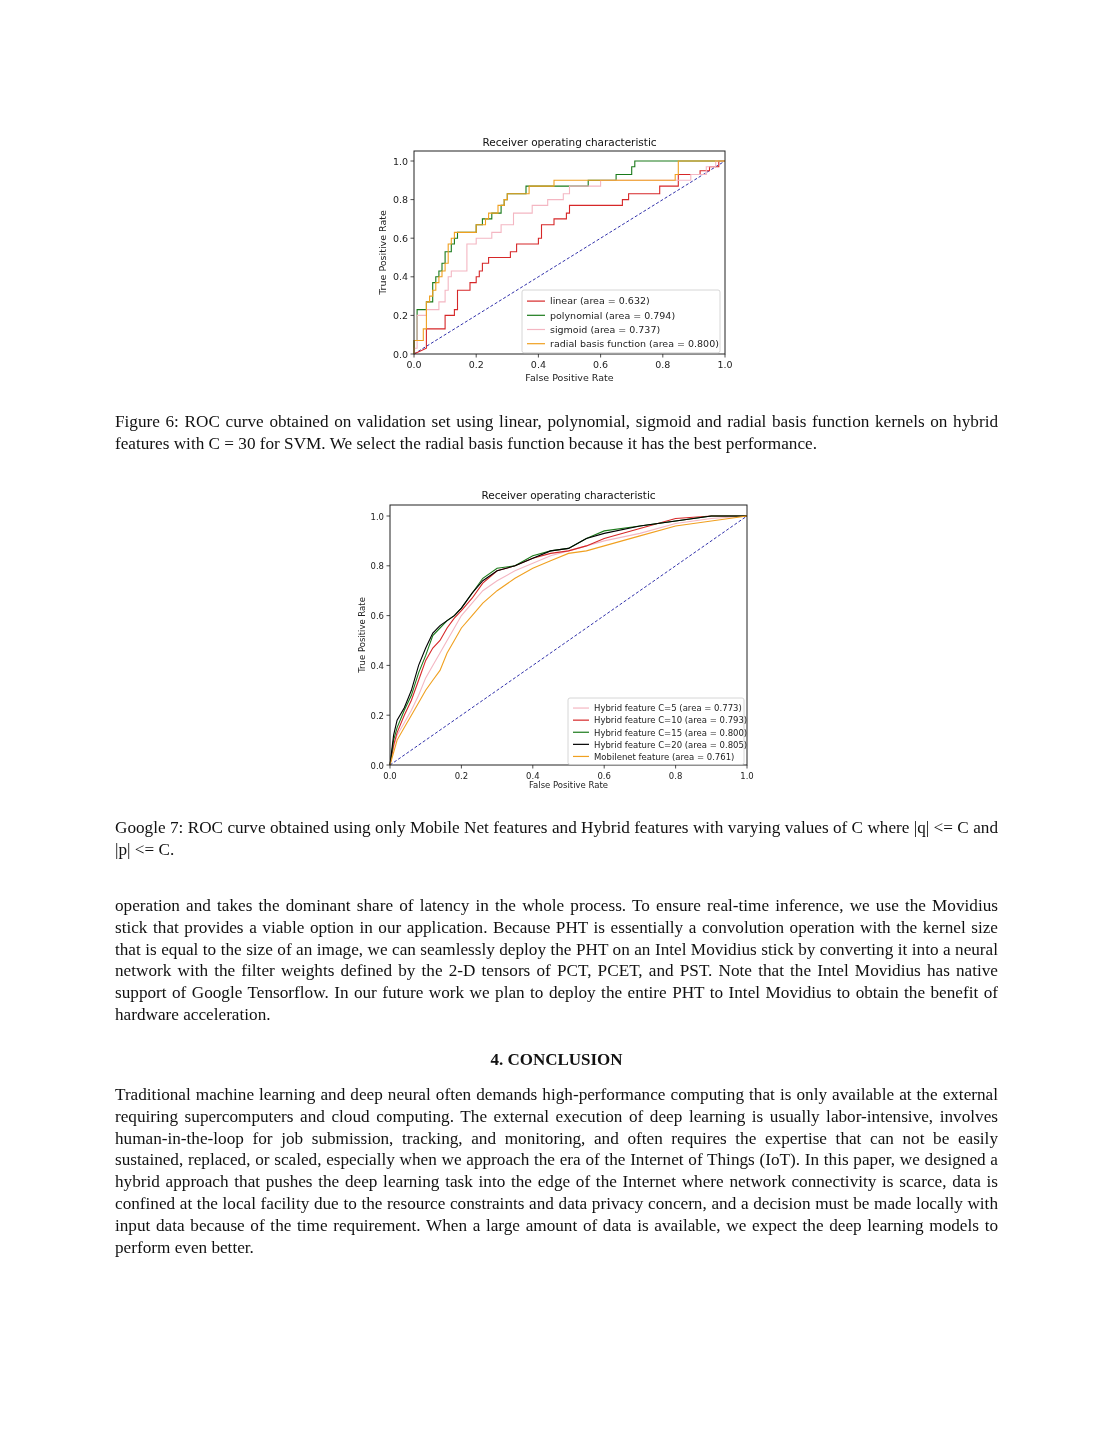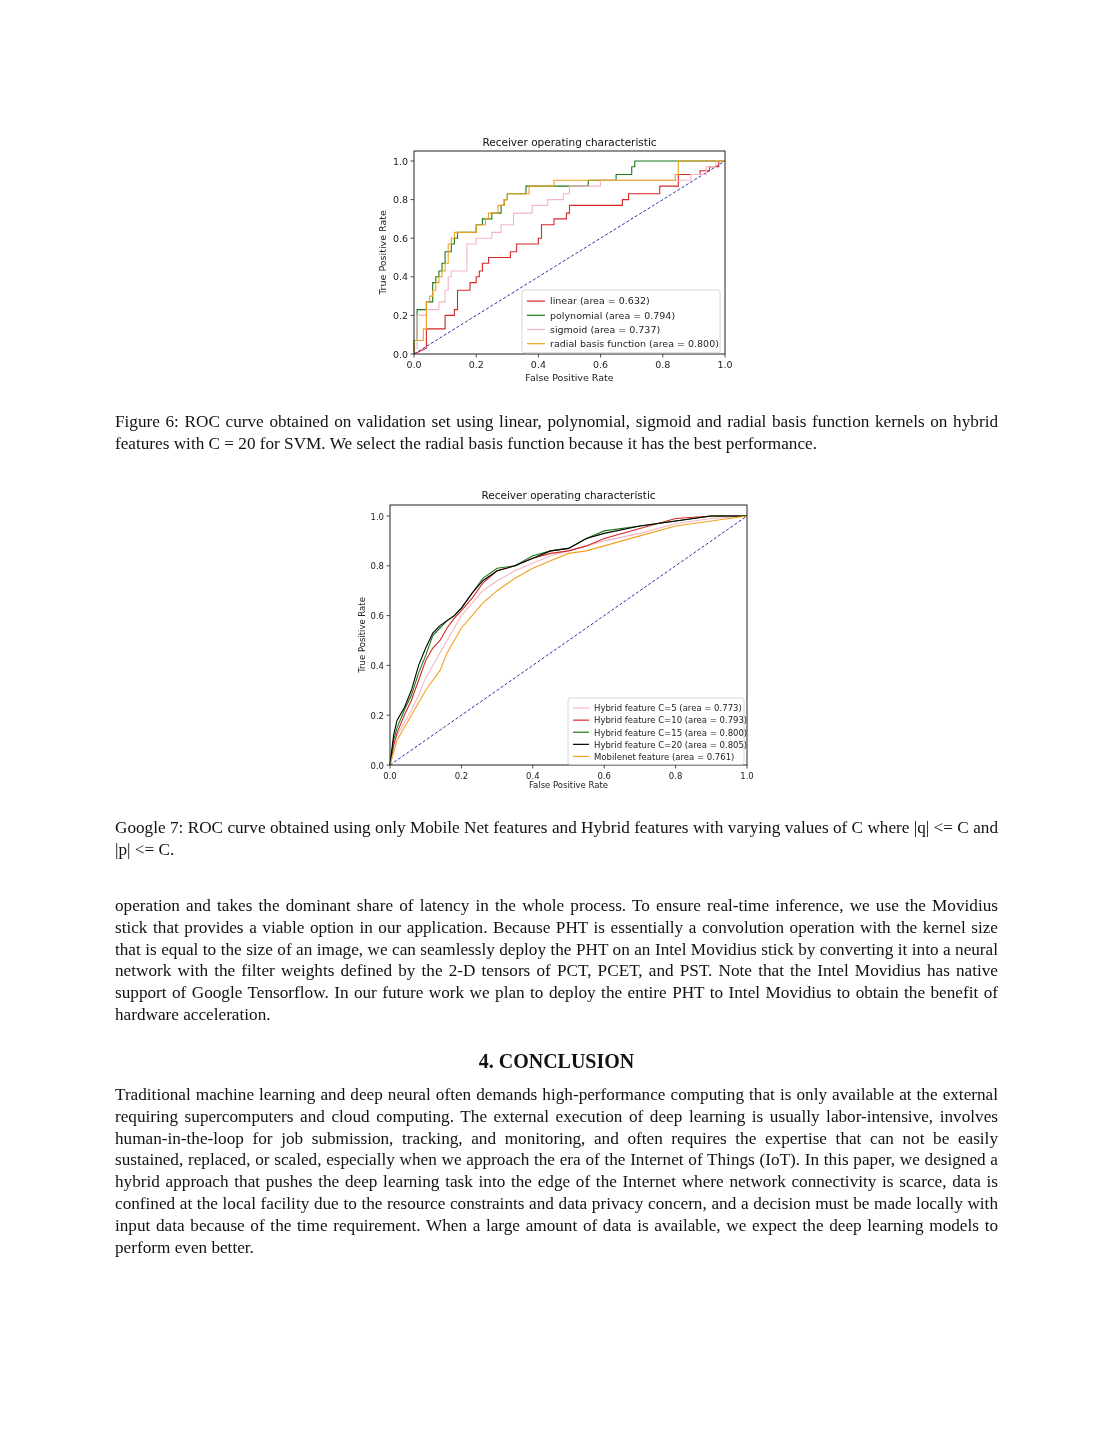--- a/index.html
+++ b/index.html
@@ -6,21 +6,21 @@
   body { width: 1113px; height: 1440px; position: relative; overflow: hidden;
          font-family: "DejaVu Serif", "Liberation Serif", serif; color: #111; }
   .fig { position: absolute; }
   .fig svg { display: block; overflow: visible; }
   .caption, .para { position: absolute; left: 115px; width: 883px;
     font-family: "Liberation Serif", "DejaVu Serif", serif; font-size: 17.2px;
     line-height: 21.8px; text-align: justify; color: #111; }
   .caption .lbl { }
   .heading { position: absolute; left: 115px; width: 883px; text-align: center;
     font-family: "Liberation Serif", "DejaVu Serif", serif; font-weight: bold;
-    font-size: 20px; color: #111; }
+    font-size: 17px; color: #111; }
   .tick-text { font-family: "DejaVu Sans", sans-serif; font-size: 9.5px; fill: #222; }
   .axis-label { font-family: "DejaVu Sans", sans-serif; font-size: 9.5px; fill: #222; }
   .chart-title { font-family: "DejaVu Sans", sans-serif; font-size: 10.5px; fill: #111; }
   .legend-text { font-family: "DejaVu Sans", sans-serif; font-size: 9.5px; fill: #222; }
   .fig2 .tick-text, .fig2 .axis-label, .fig2 .legend-text { font-size: 8.5px; }
 </style>
 </head>
 <body>
 
 <div class="fig fig1" style="left:0; top:0;">
@@ -67,21 +67,21 @@
         <line x1="527" y1="329.5" x2="545" y2="329.5" stroke="#f4b6c2" stroke-width="1.2"></line>
         <text x="550" y="332.8" class="legend-text" font-size="9.5">sigmoid (area = 0.737)</text>
         <line x1="527" y1="343.7" x2="545" y2="343.7" stroke="#f0a020" stroke-width="1.2"></line>
         <text x="550" y="347" class="legend-text" font-size="9.5">radial basis function (area = 0.800)</text>
       </g>
     </svg>
 </div>
 
 <div class="caption" style="top:411px;">
   <span class="lbl">Figure 6:</span>
-  <span>ROC curve obtained on validation set using linear, polynomial, sigmoid and radial basis function kernels on hybrid features with C = 20 for SVM. We select the radial basis function because it has the best performance.</span>
+  <span>ROC curve obtained on validation set using linear, polynomial, sigmoid and radial basis function kernels on hybrid features with C = 30 for SVM. We select the radial basis function because it has the best performance.</span>
 </div>
 
 <div class="fig fig2" style="left:0; top:0;">
   <svg id="chart1" width="1113" height="800" style="position:absolute; left:0; top:0;">
       <text x="568.5" y="499" text-anchor="middle" class="chart-title">Receiver operating characteristic</text>
       <line x1="390" y1="765" x2="747" y2="516" stroke="#1a1aa0" stroke-width="0.9" stroke-dasharray="3,2"></line>
       <polyline points="390.0,765.0 393.6,747.6 397.1,735.1 404.3,722.7 411.4,710.2 418.6,695.3 425.7,677.9 432.8,665.4 440.0,653.0 447.1,640.5 454.3,628.0 461.4,615.6 472.1,603.1 482.8,590.7 497.1,580.7 515.0,570.8 532.8,563.3 550.6,555.8 568.5,550.9 586.4,545.9 604.2,540.9 639.9,533.4 675.6,523.5 711.3,518.5 747.0,516.0" fill="none" stroke="#f4b6c2" stroke-width="1.1"></polyline>
       <polyline points="390.0,765.0 393.6,745.1 397.1,732.6 404.3,715.2 411.4,700.3 418.6,680.3 425.7,660.4 432.8,648.0 440.0,640.5 447.1,628.0 454.3,618.1 461.4,610.6 472.1,598.2 482.8,583.2 497.1,570.8 515.0,565.8 532.8,558.3 550.6,553.4 568.5,550.9 586.4,545.9 604.2,538.4 639.9,528.5 675.6,518.5 711.3,516.0 747.0,516.0" fill="none" stroke="#d62728" stroke-width="1.1"></polyline>
       <polyline points="390.0,765.0 393.6,740.1 397.1,727.6 404.3,710.2 411.4,695.3 418.6,672.9 425.7,655.4 432.8,635.5 440.0,628.0 447.1,620.6 454.3,615.6 461.4,608.1 472.1,593.2 482.8,578.3 497.1,568.3 515.0,565.8 532.8,555.8 550.6,550.9 568.5,548.4 586.4,538.4 604.2,530.9 639.9,526.0 675.6,521.0 711.3,516.0 747.0,516.0" fill="none" stroke="#1a7a1a" stroke-width="1.1"></polyline>
       <polyline points="390.0,765.0 393.6,735.1 397.1,720.2 404.3,707.7 411.4,690.3 418.6,665.4 425.7,648.0 432.8,633.0 440.0,625.6 447.1,620.6 454.3,615.6 461.4,608.1 472.1,593.2 482.8,580.7 497.1,570.8 515.0,565.8 532.8,558.3 550.6,550.9 568.5,548.4 586.4,538.4 604.2,533.4 639.9,526.0 675.6,521.0 711.3,516.0 747.0,516.0" fill="none" stroke="#000000" stroke-width="1.1"></polyline>

